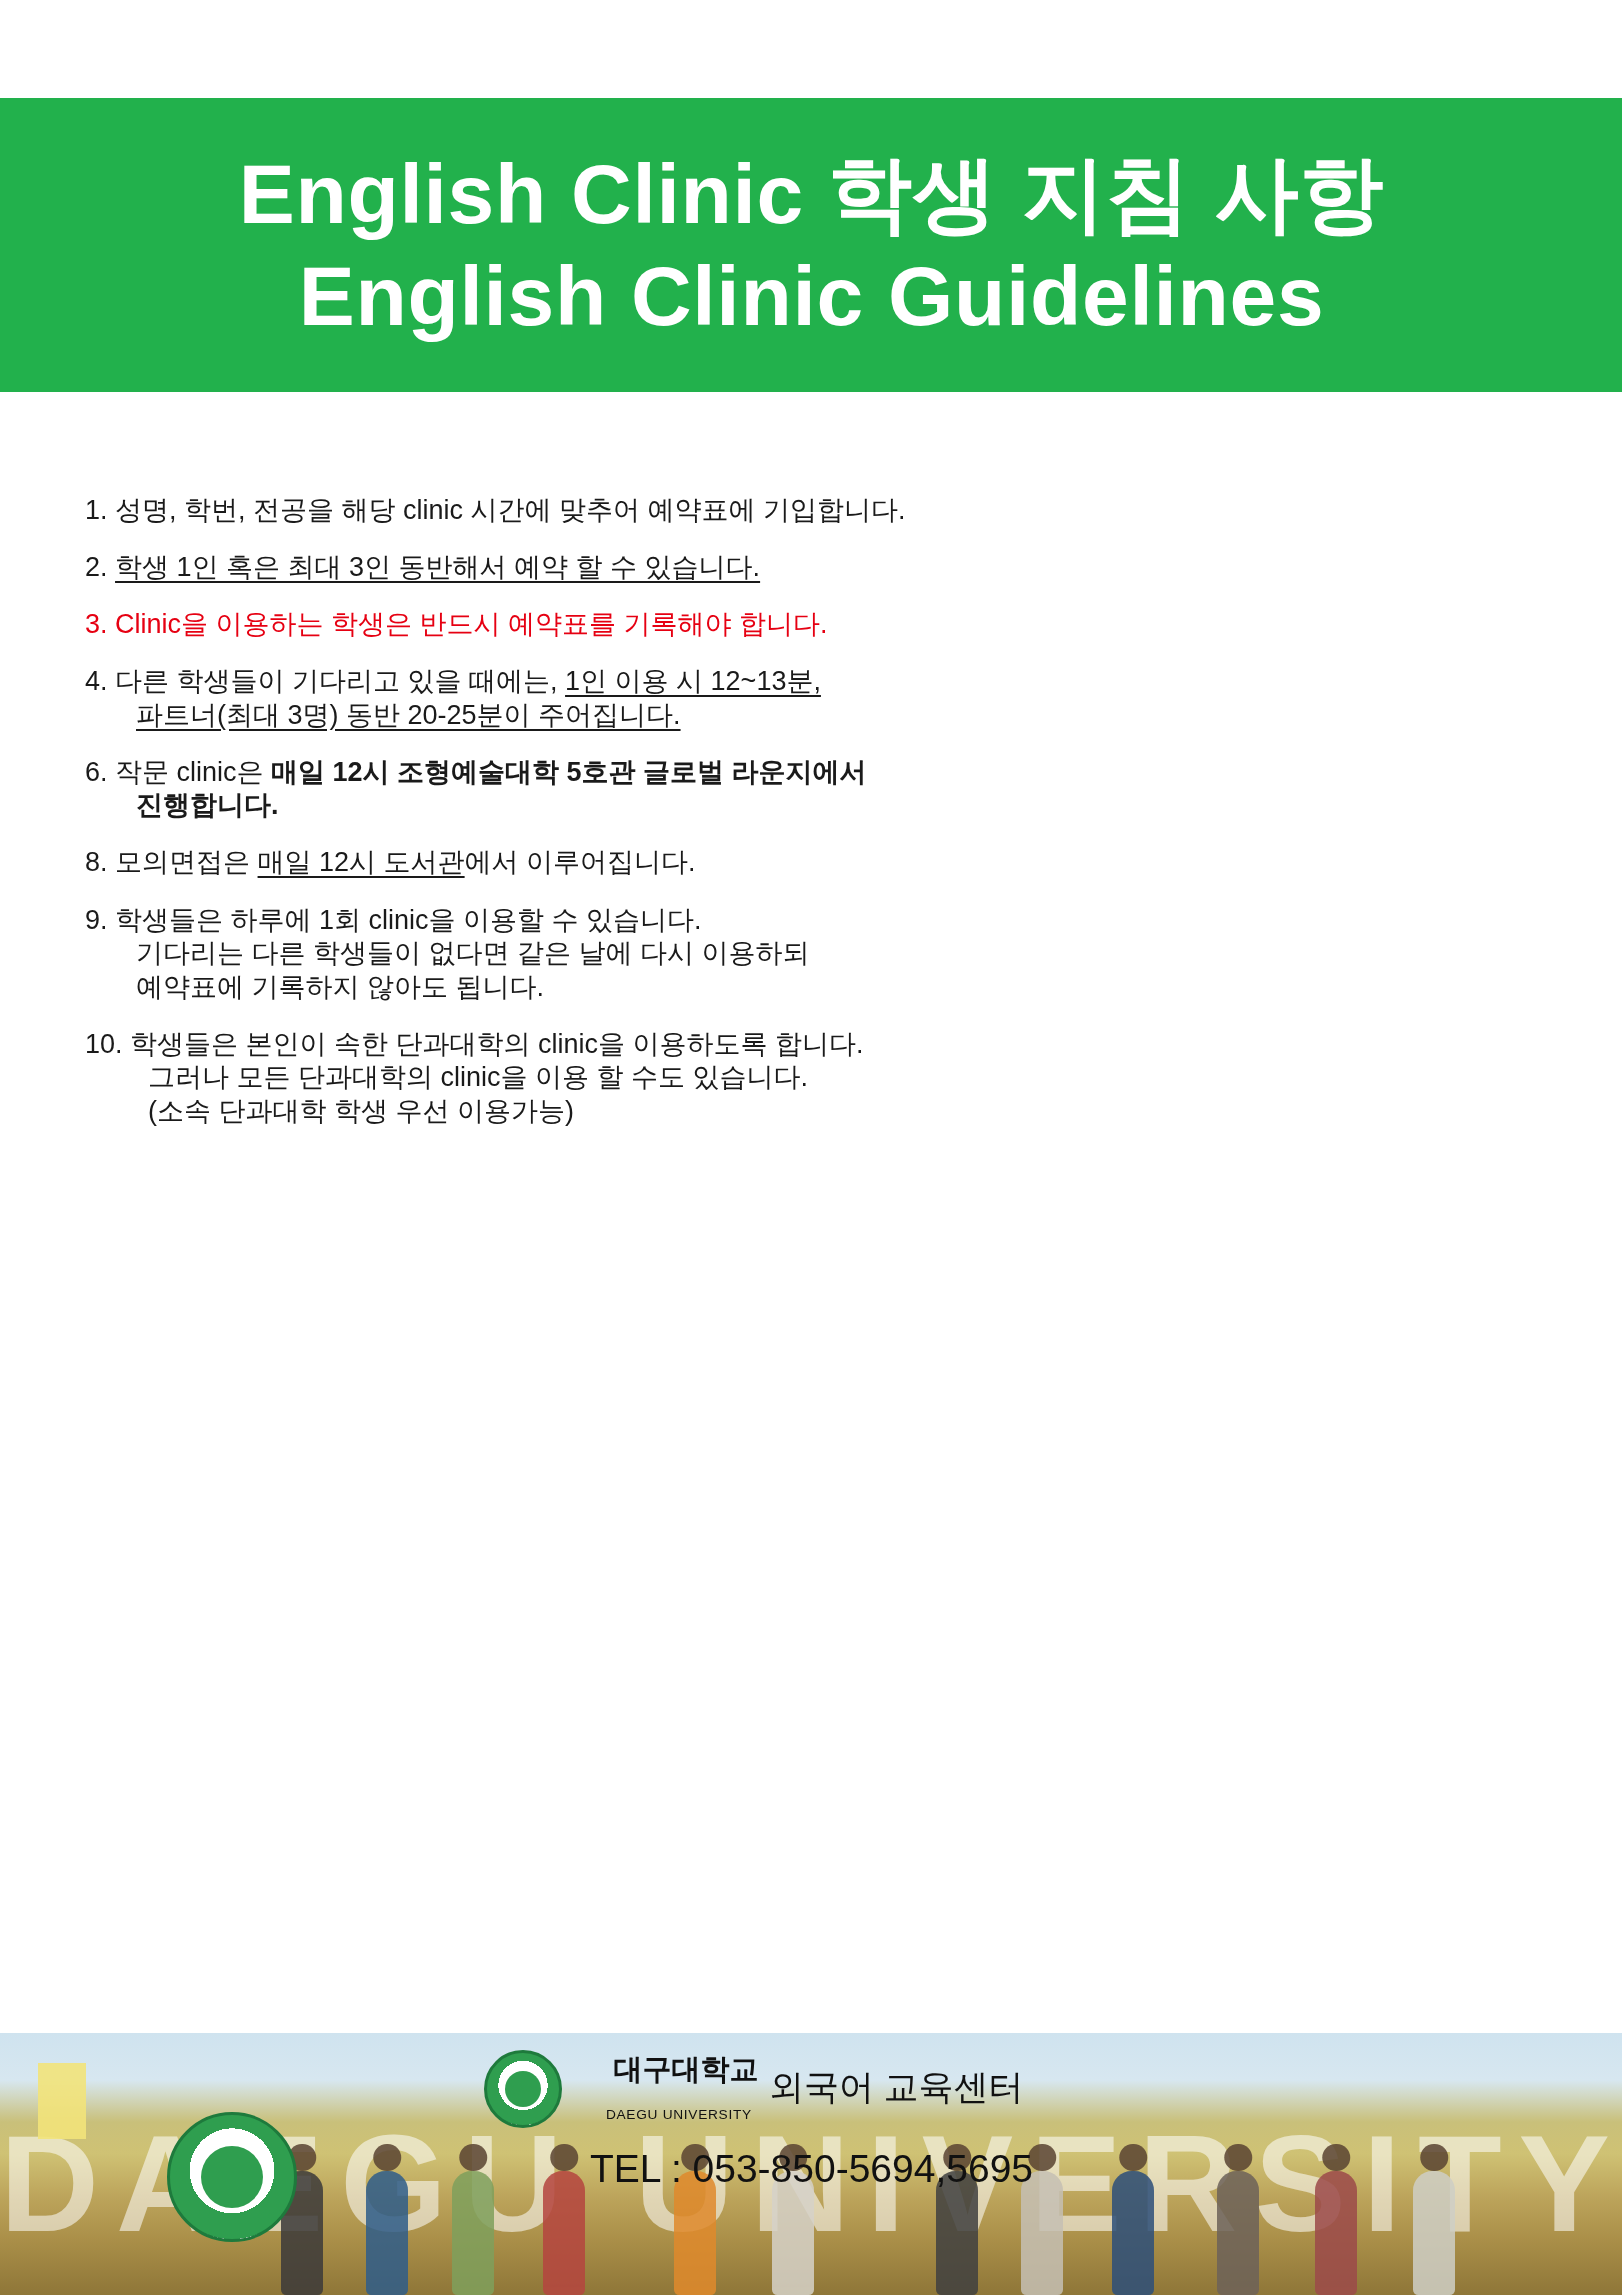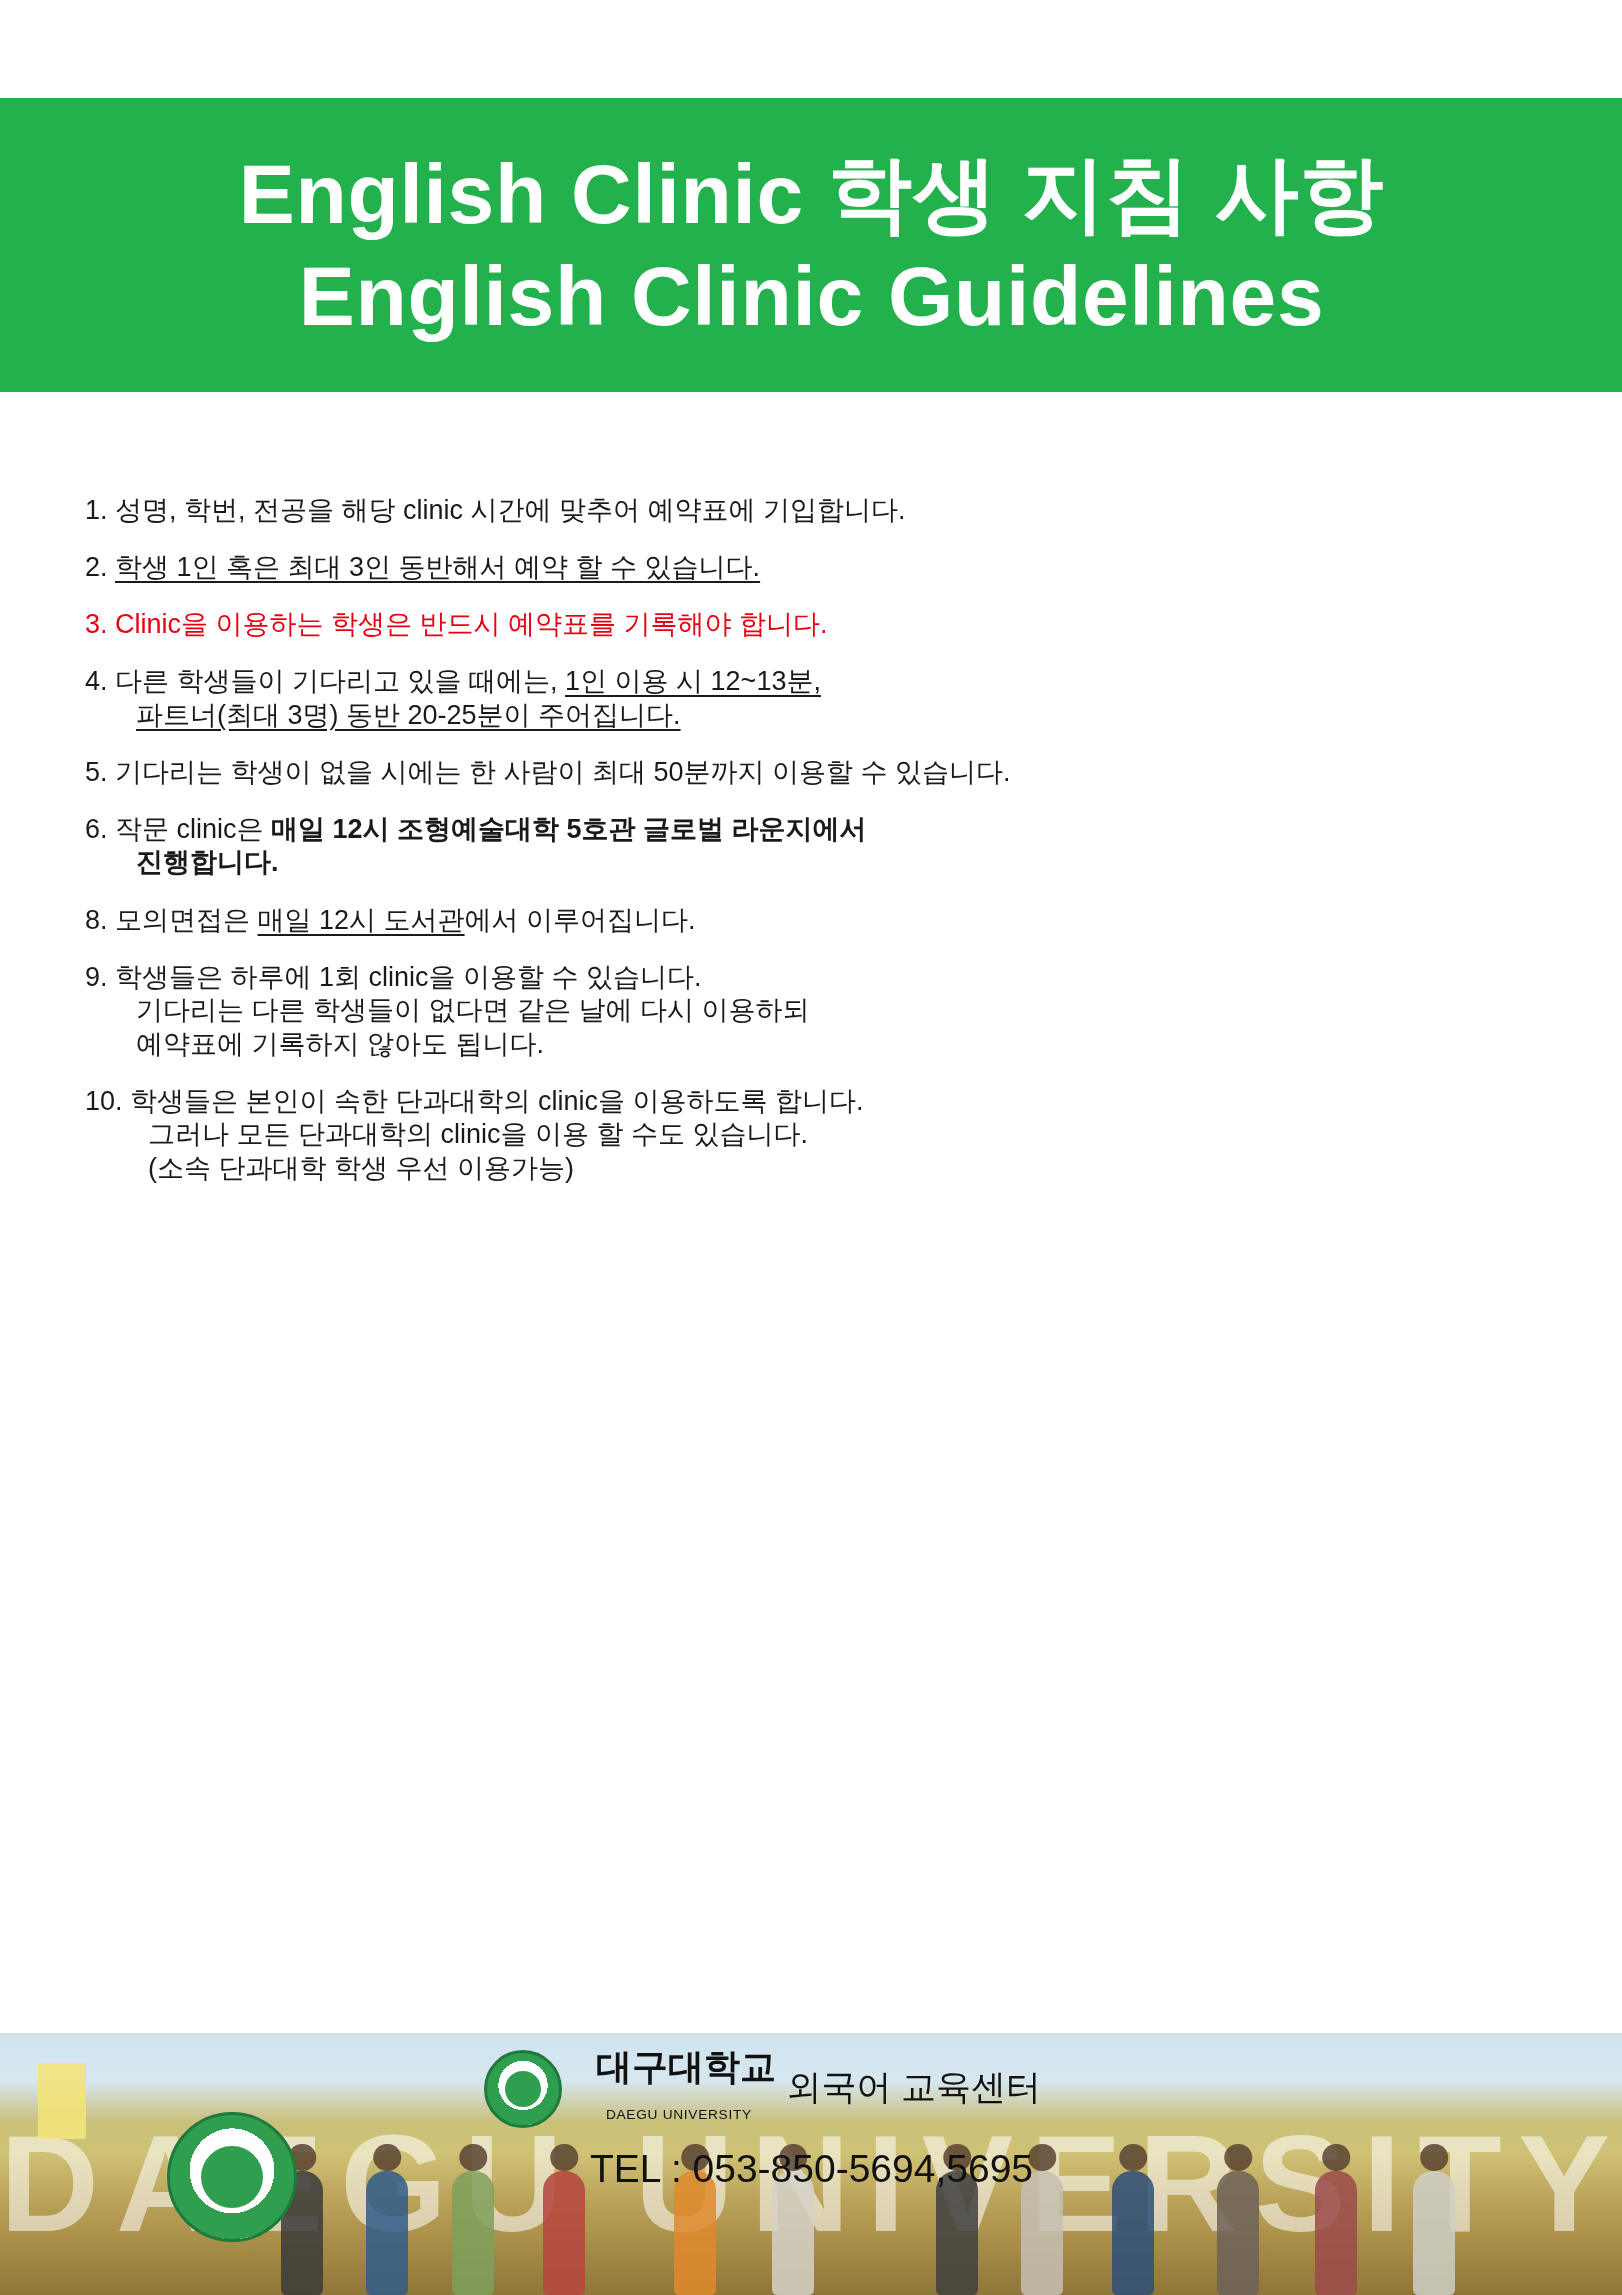--- a/index.html
+++ b/index.html
@@ -134,21 +134,21 @@
   }
   .footer-org {
     display: inline-flex;
     align-items: center;
     gap: 10.5px;
     font-size: 35px;
     color: #111;
     white-space: nowrap;
   }
   .uni-name-ko {
-    font-size: 36px;
+    font-size: 29px;
     font-weight: bold;
     line-height: 1.0;
     color: #111;
     margin-left: 14px;
   }
   .uni-name-en {
     font-size: 13.7px;
     letter-spacing: 0.7px;
     color: #111;
   }
@@ -213,24 +213,20 @@
     <span class="ln"><span class="red">3.</span>
       <span class="red">Clinic을 이용하는 학생은 반드시 예약표를 기록해야 합니다.</span></span>
   </div>
 
   <div class="item">
     <span class="ln"><span>4.</span>
       <span>다른 학생들이 기다리고 있을 때에는, </span><span class="ul">1인 이용 시 12~13분,</span></span>
     <span class="ln indent1"><span class="ul">파트너(최대 3명) 동반 20-25분이 주어집니다.</span></span>
   </div>
 
-  <div class="item">
-    <span class="ln"><span>5.</span>
-      <span>기다리는 학생이 없을 시에는 한 사람이 최대 50분까지 이용할 수 있습니다.</span></span>
-  </div>
 
   <div class="item">
     <span class="ln"><span>6.</span>
       <span>작문 clinic은 </span><span class="bold">매일 12시  조형예술대학 5호관 글로벌 라운지에서</span></span>
     <span class="ln indent1 bold">진행합니다.</span>
   </div>
 
 
   <div class="item">
     <span class="ln"><span>8.</span>

